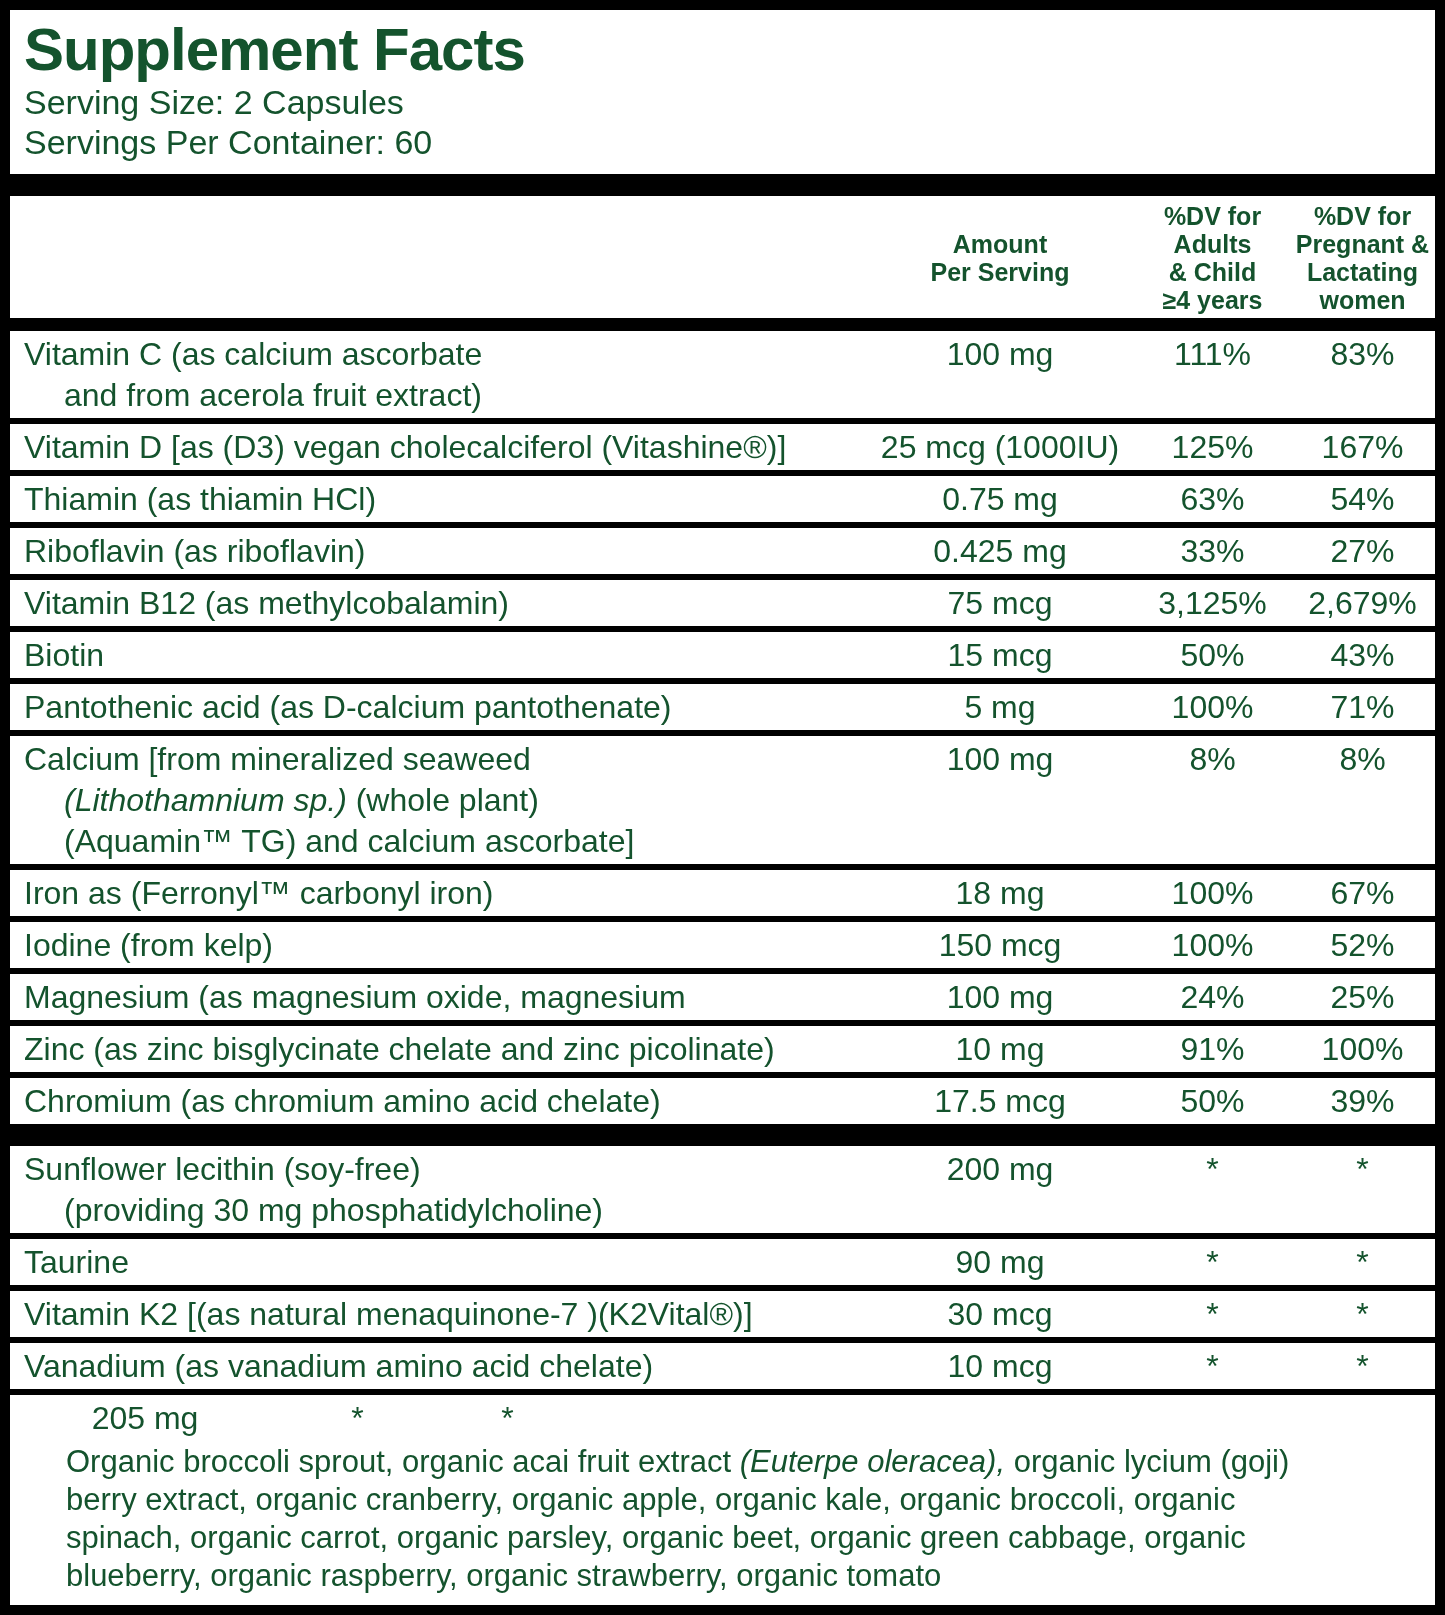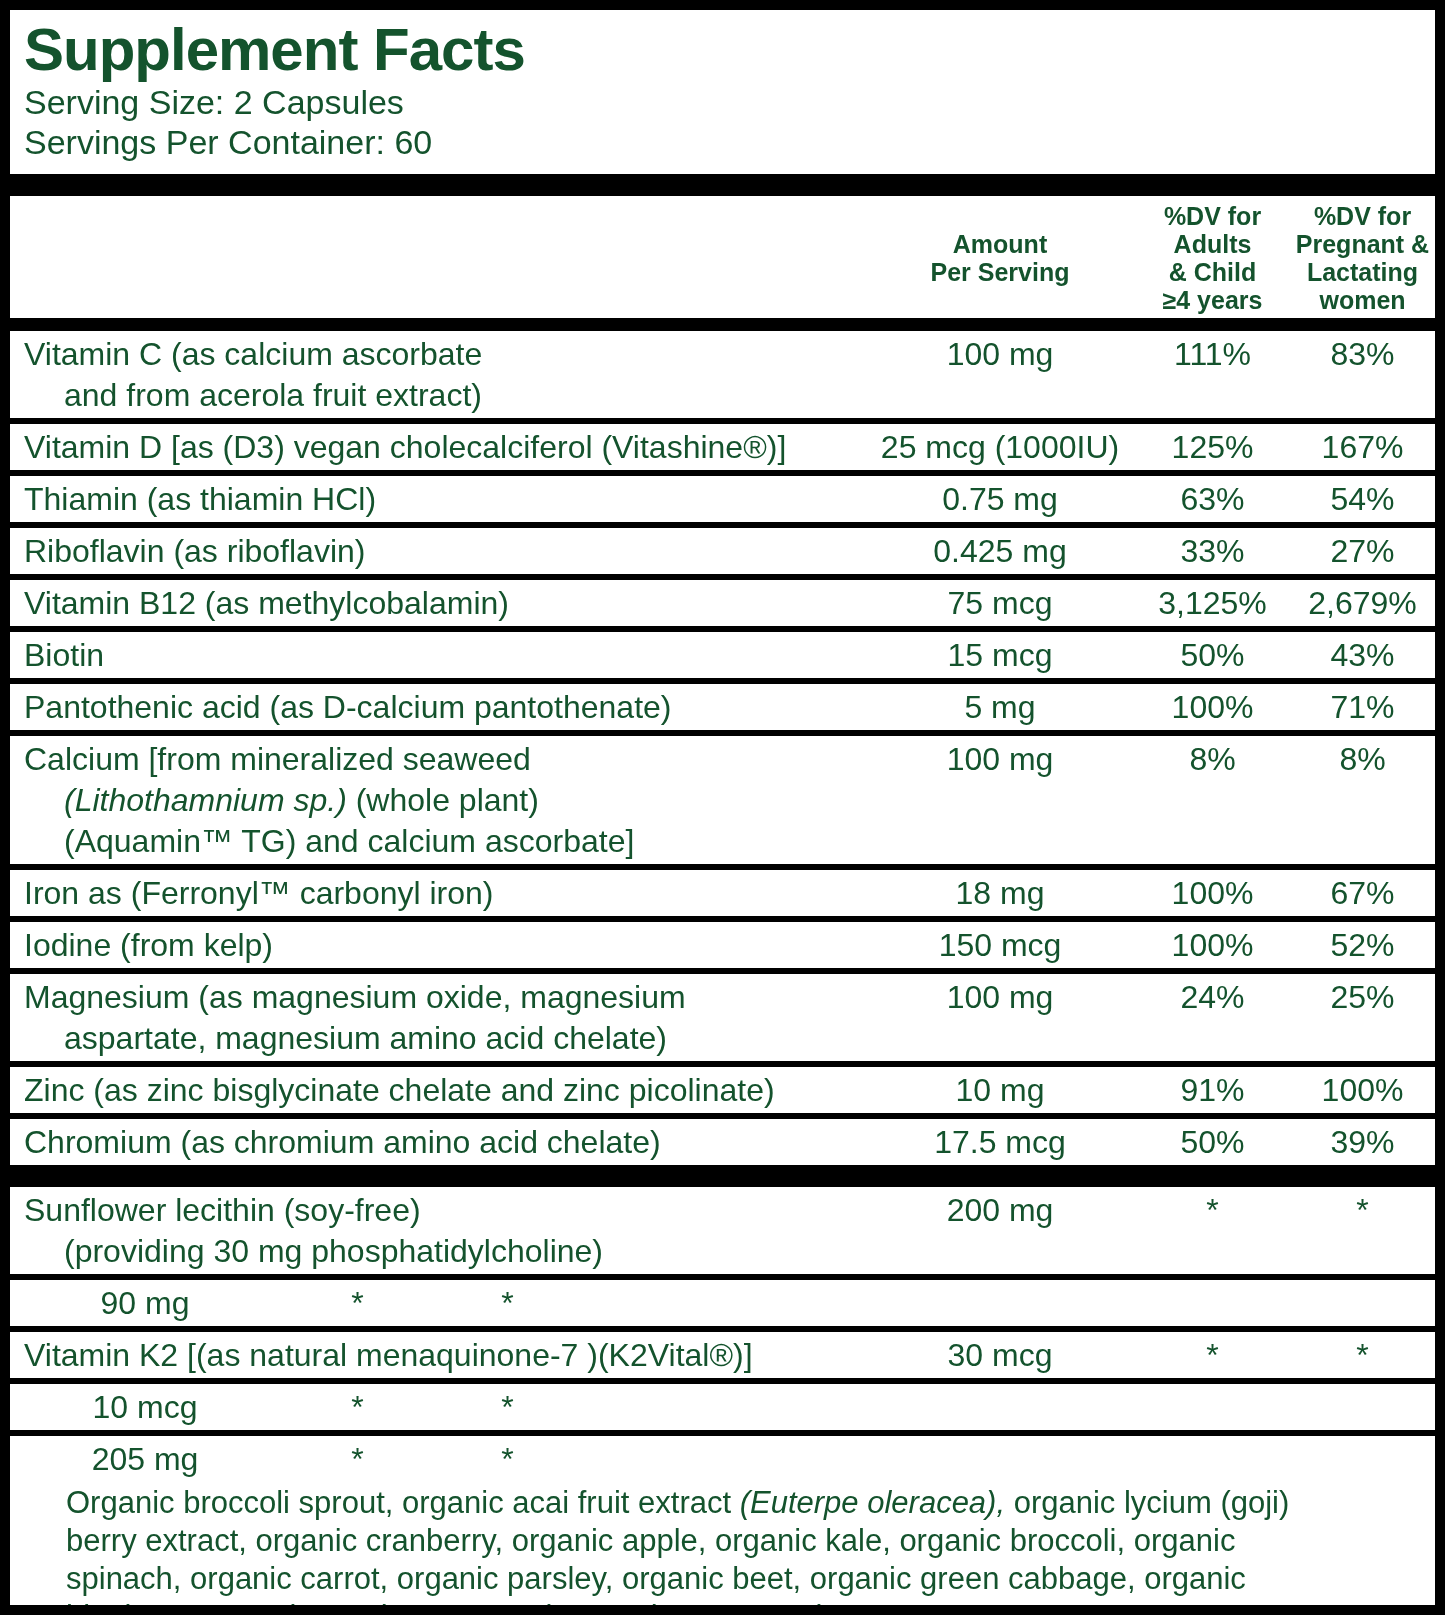--- a/index.html
+++ b/index.html
@@ -177,21 +177,20 @@
           <div class="cell amount col-amount">150 mcg</div>
           <div class="cell col-adults">100%</div>
           <div class="cell col-pregnant">52%</div>
         </div>
       </div>
       <div class="sep"></div>
       <div class="row-block">
         <div class="row">
           <div class="name">
             <div class="line"><span>Magnesium (as magnesium oxide, magnesium</span></div>
-            <div class="line indent"><span>aspartate, magnesium amino acid chelate)</span></div>
           </div>
           <div class="cell amount col-amount">100 mg</div>
           <div class="cell col-adults">24%</div>
           <div class="cell col-pregnant">25%</div>
         </div>
       </div>
       <div class="sep"></div>
       <div class="row-block">
         <div class="row">
           <div class="name">
@@ -221,39 +220,45 @@
             <div class="line indent"><span>(providing 30 mg phosphatidylcholine)</span></div>
           </div>
           <div class="cell amount col-amount">200 mg</div>
           <div class="cell col-adults">*</div>
           <div class="cell col-pregnant">*</div>
         </div>
       </div>
       <div class="sep"></div>
       <div class="row-block">
         <div class="row">
+          <div class="name">
+            <div class="line"><span>Taurine</span></div>
+          </div>
           <div class="cell amount col-amount">90 mg</div>
           <div class="cell col-adults">*</div>
           <div class="cell col-pregnant">*</div>
         </div>
       </div>
       <div class="sep"></div>
       <div class="row-block">
         <div class="row">
           <div class="name">
             <div class="line"><span>Vitamin K2 [(as natural menaquinone-7 )(K2Vital®)]</span></div>
           </div>
           <div class="cell amount col-amount">30 mcg</div>
           <div class="cell col-adults">*</div>
           <div class="cell col-pregnant">*</div>
         </div>
       </div>
       <div class="sep"></div>
       <div class="row-block">
         <div class="row">
+          <div class="name">
+            <div class="line"><span>Vanadium (as vanadium amino acid chelate)</span></div>
+          </div>
           <div class="cell amount col-amount">10 mcg</div>
           <div class="cell col-adults">*</div>
           <div class="cell col-pregnant">*</div>
         </div>
       </div>
       <div class="sep"></div>
       <div class="row-block">
         <div class="row">
           <div class="cell amount col-amount">205 mg</div>
           <div class="cell col-adults">*</div>

